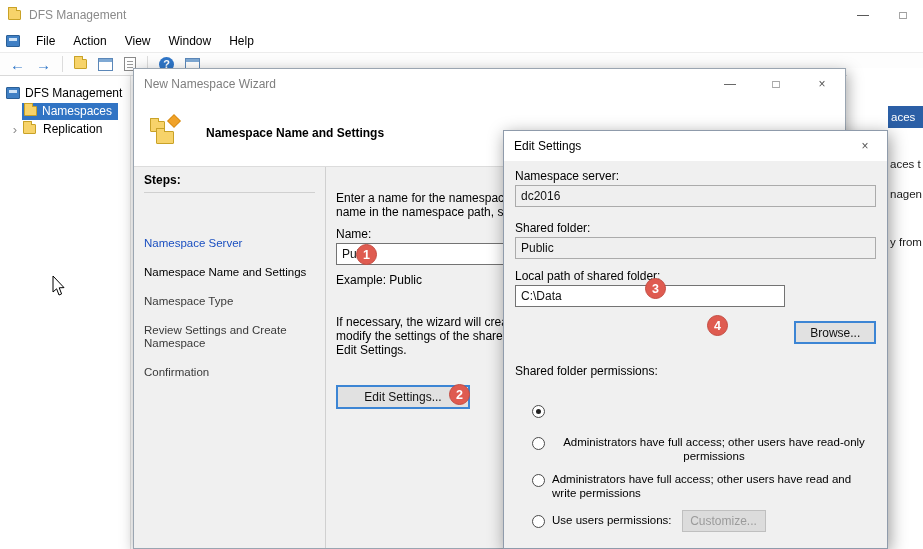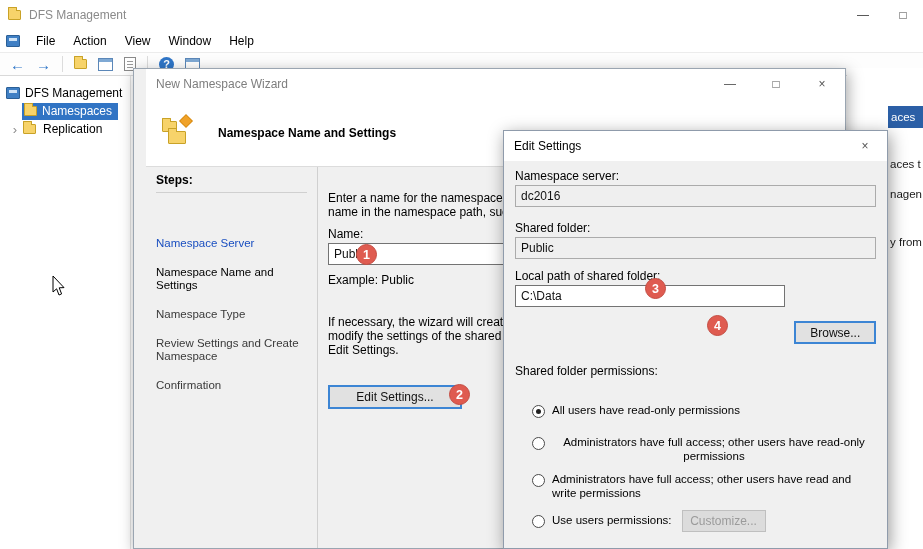--- a/index.html
+++ b/index.html
@@ -50,30 +50,30 @@
   .dlg-title { height:30px; background:#fff; display:flex; align-items:center; padding-left:10px; }
   .dlg-ctrls { margin-left:auto; display:flex; height:100%; }
   .dbtn { width:46px; height:100%; display:flex; align-items:center; justify-content:center; color:#555; font-size:12px; cursor:default; }
   .tb { border:1px solid #737373; background:#fff; font:12px "Liberation Sans","DejaVu Sans",sans-serif; padding:2px 5px; height:22px; color:#111; }
   .tb.ro { background:#efefef; border-color:#ababab; }
   .btn { font:12px "Liberation Sans","DejaVu Sans",sans-serif; background:#e1e1e1; border:1px solid #adadad; color:#111;margin-top:36px; }
   .btn.focus { border:2px solid #3c85d4; }
   .btn.disabled { color:#9b9b9b; background:#dcdcdc; border-color:#bfbfbf; }
 
   
-  .wizard { position:absolute; left:133px; top:68px; width:713px; height:481px; background:#f0f0f0; border:1px solid #9aa5b1; box-shadow:2px 4px 14px rgba(0,0,0,.35); z-index:20;padding-left:12px; }
+  .wizard { position:absolute; left:133px; top:68px; width:713px; height:481px; background:#f0f0f0; border:1px solid #9aa5b1; box-shadow:2px 4px 14px rgba(0,0,0,.35); z-index:20; }
   .wizard .dlg-title .t { color:#7e7e7e; }
   .wiz-header { height:68px; background:#fff; border-bottom:1px solid #dcdcdc; display:flex; align-items:center; padding-left:16px; gap:18px; }
   .hdr-ico { position:relative; width:38px; height:32px; }
   .hdr-ico .fold.back { position:absolute; left:0; top:4px; }
   .hdr-ico .fold.front { position:absolute; left:6px; top:14px; width:18px; height:13px; }
   .hdr-ico .spark { position:absolute; left:20px; top:0; width:8px; height:8px; background:#f0a229; transform:rotate(45deg); box-shadow:0 0 0 1px #d88b12; }
   .hdr-title { font-weight:bold; font-size:12px; }
   .wiz-body { display:flex; height:calc(100% - 98px); }
-  .steps { width:172px; border-right:1px solid #d0d0d0; padding:6px 10px 0 10px; }
+  .steps { width:192px; border-right:1px solid #d0d0d0; padding:6px 10px 0 10px; }
   .steps-h { font-weight:bold; padding-bottom:5px; border-bottom:1px solid #d0d0d0; margin-bottom:10px; }
   .step { font-size:11.5px; line-height:13px; margin-bottom:16px; color:#3a3a3a; }
   .step.link { color:#1a4fc0; cursor:pointer;margin-top:44px; }
   .step.cur { color:#000; }
   .wcontent { flex:1; position:relative; padding:24px 12px 0 10px; }
   .p { line-height:14px; }
   .name-lbl { margin-top:8px; }
   .tb.name { margin-top:2px; width:262px; display:block; }
   .example { margin-top:8px; }
   .note1 { margin-top:28px; }
@@ -220,21 +220,20 @@
     <input class="tb ro full" readonly="" value="Public" style="">
     <div class="lbl mt10">Local path of shared folder:</div>
     <div class="row">
       <input class="tb path" value="C:\Data" style="">
       <button class="btn focus browse">Browse...</button>
     </div>
     <div class="lbl mt20">Shared folder permissions:</div>
     <div class="opts">
       <div class="opt o1">
         <span class="radio on"></span>
-        <span class="olbl">All users have read-only permissions</span>
       </div>
       <div class="opt o3">
         <span class="radio"></span>
         <span class="olbl">Administrators have full access; other users have read-only permissions</span>
       </div>
       <div class="opt o4">
         <span class="radio"></span>
         <span class="olbl">Administrators have full access; other users have read and write permissions</span>
       </div>
       <div class="opt o5">

